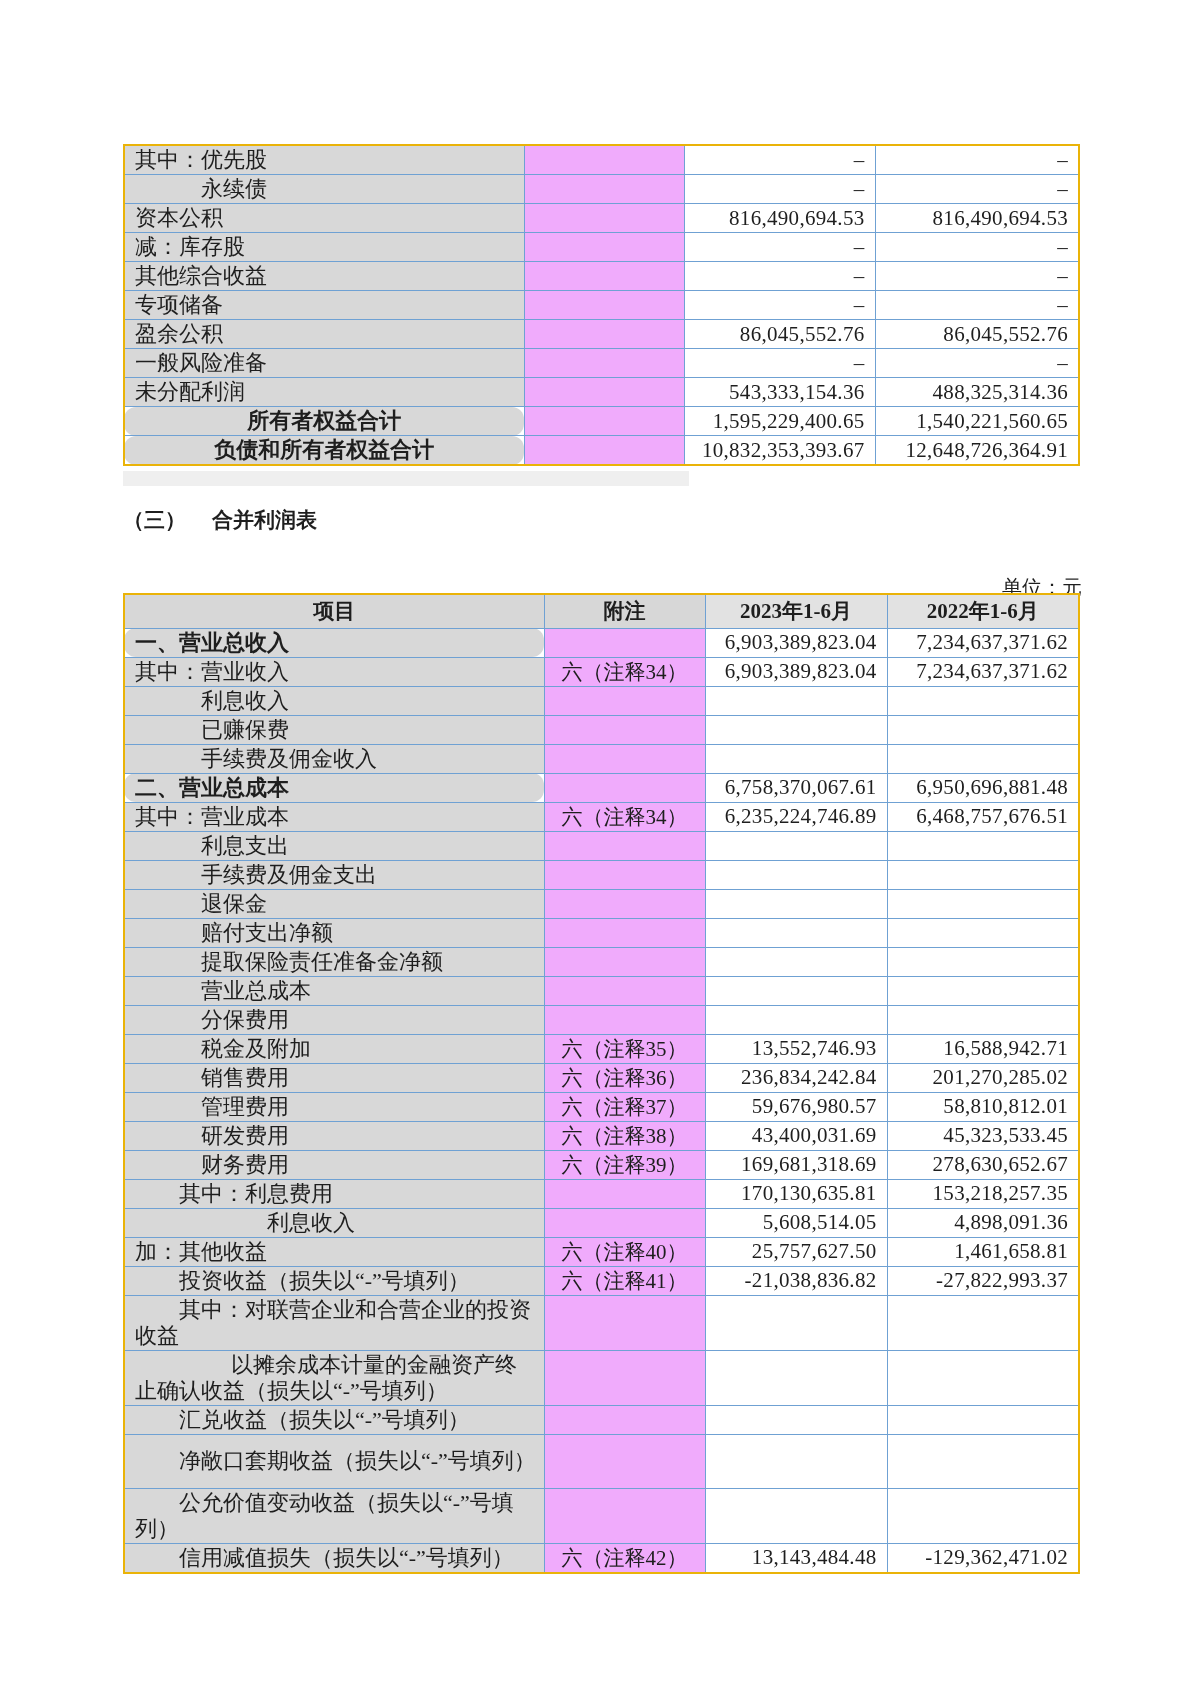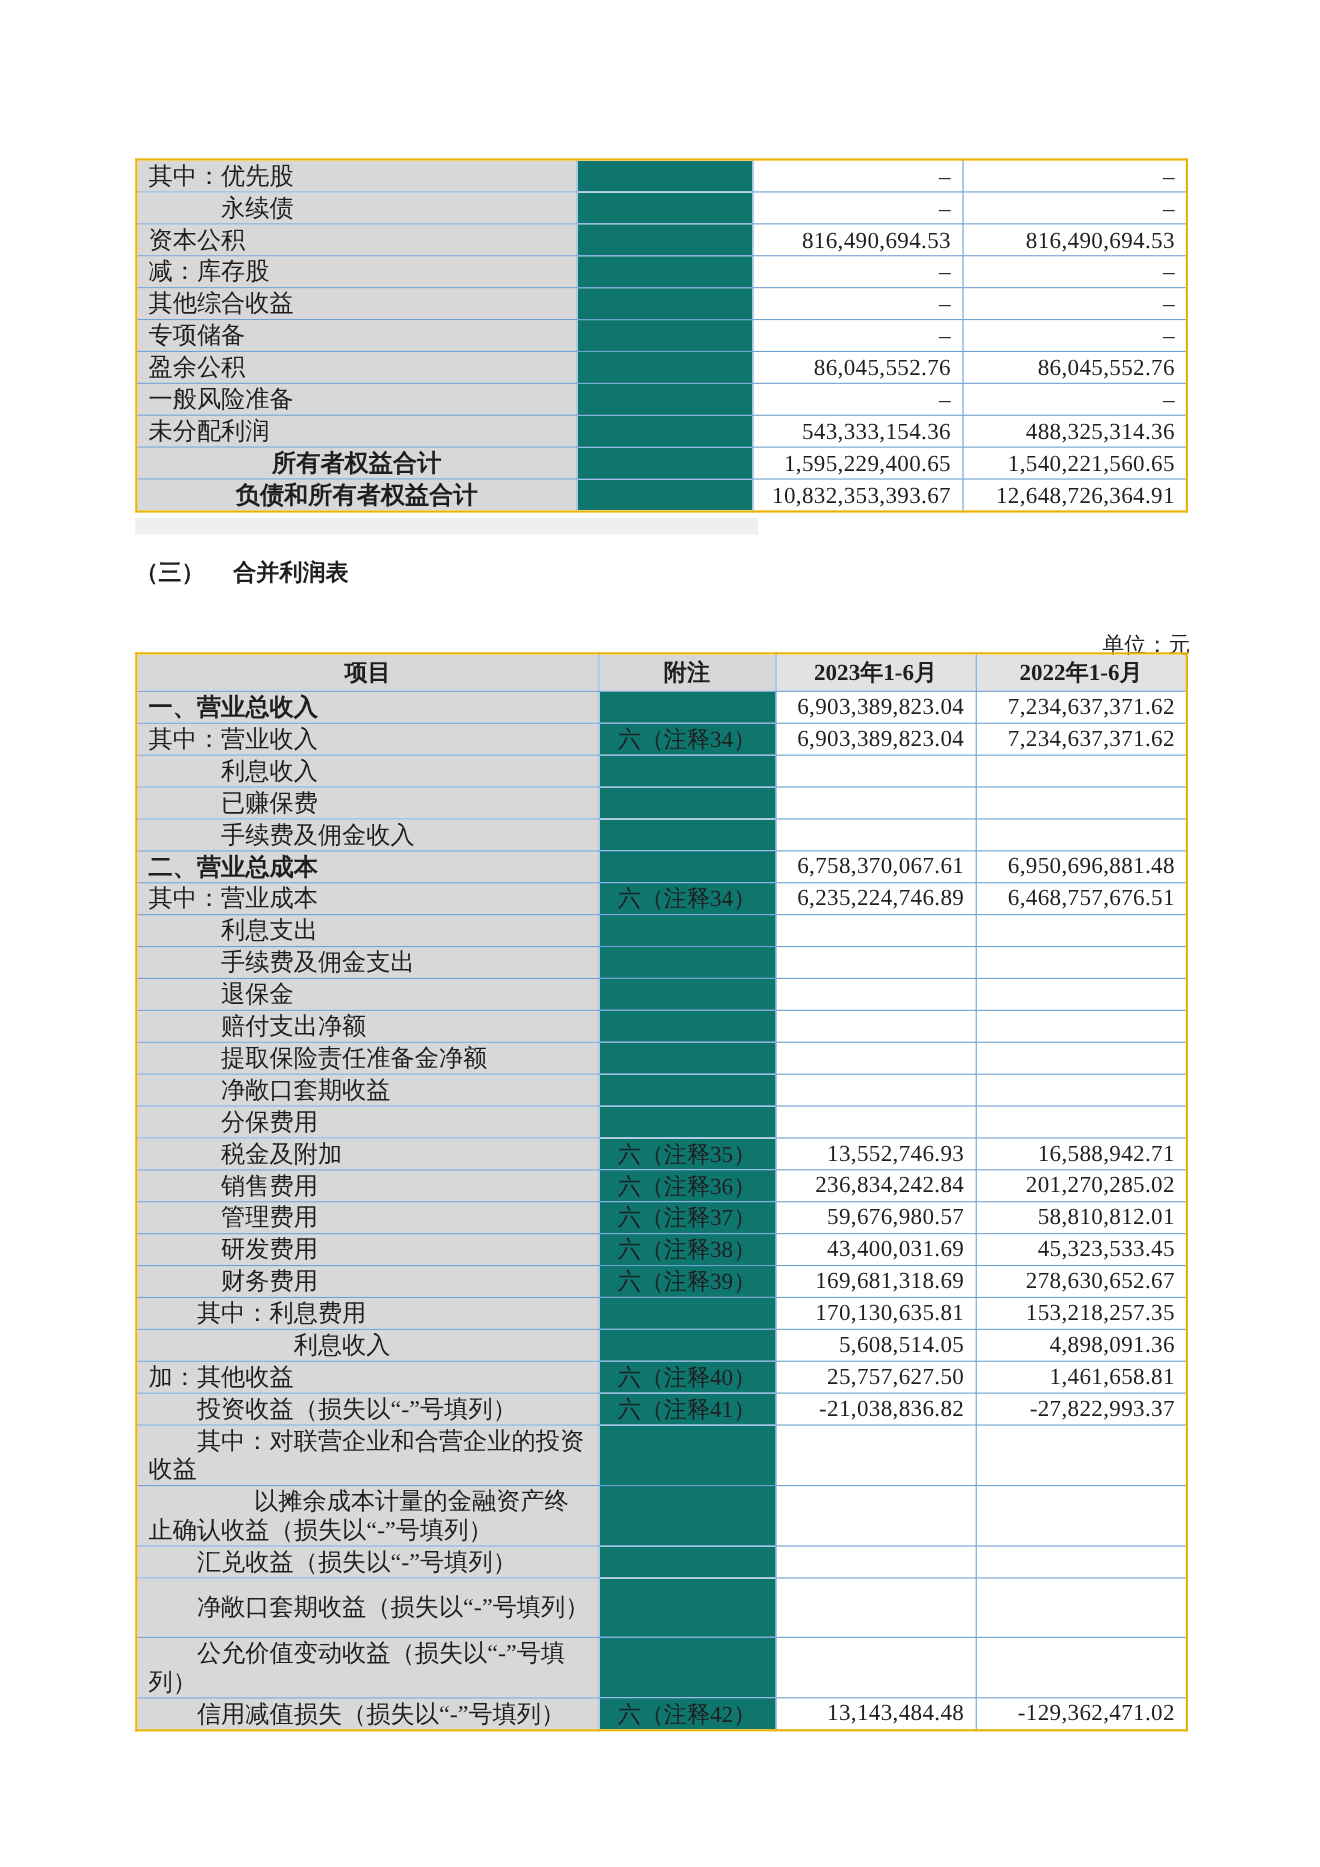--- a/index.html
+++ b/index.html
@@ -33,34 +33,34 @@
   .h-shade { background:#d7d7d7; }
   .h-year  { background:#e2e2e2; }
   .c-label {
     background:#d8d8d8;
     font-size:22px;
     line-height:26px;
     padding:1px 6px 1px 10px;
     text-align:left;
   }
   .c-note {
-    background:#0f766e;
+    background:#f0abfc;
     font-size:21px;
     text-align:center;
     padding:0 2px;
   }
   .c-num {
     background:#ffffff;
     font-size:21px;
     text-align:right;
     padding:0 10px 0 2px;
     letter-spacing:0.3px;
     white-space:nowrap;
   }
-  .bold { font-weight:bold; }
+  .bold { font-weight:bold;border-radius:12px; }
   .center { text-align:center; text-indent:0 !important; padding-left:6px; }
   #section-heading {
     position:absolute; left:123px; top:505px;
     font-size:21px; font-weight:bold; line-height:30px;
   }
   #section-heading .gap { display:inline-block; width:26px; }
   #unit-label {
     position:absolute; top:551px; right:118px;
     font-size:20px; line-height:26px;margin-top:23px;
   }
@@ -240,21 +240,21 @@
         <td class="c-num"></td>
         <td class="c-num"></td>
       </tr>
       <tr>
         <td class="c-label" style="text-indent: 66px;">提取保险责任准备金净额</td>
         <td class="c-note"></td>
         <td class="c-num"></td>
         <td class="c-num"></td>
       </tr>
       <tr>
-        <td class="c-label" style="text-indent: 66px;">净敞口套期收益</td>
+        <td class="c-label" style="text-indent: 66px;">营业总成本</td>
         <td class="c-note"></td>
         <td class="c-num"></td>
         <td class="c-num"></td>
       </tr>
       <tr>
         <td class="c-label" style="text-indent: 66px;">分保费用</td>
         <td class="c-note"></td>
         <td class="c-num"></td>
         <td class="c-num"></td>
       </tr>

